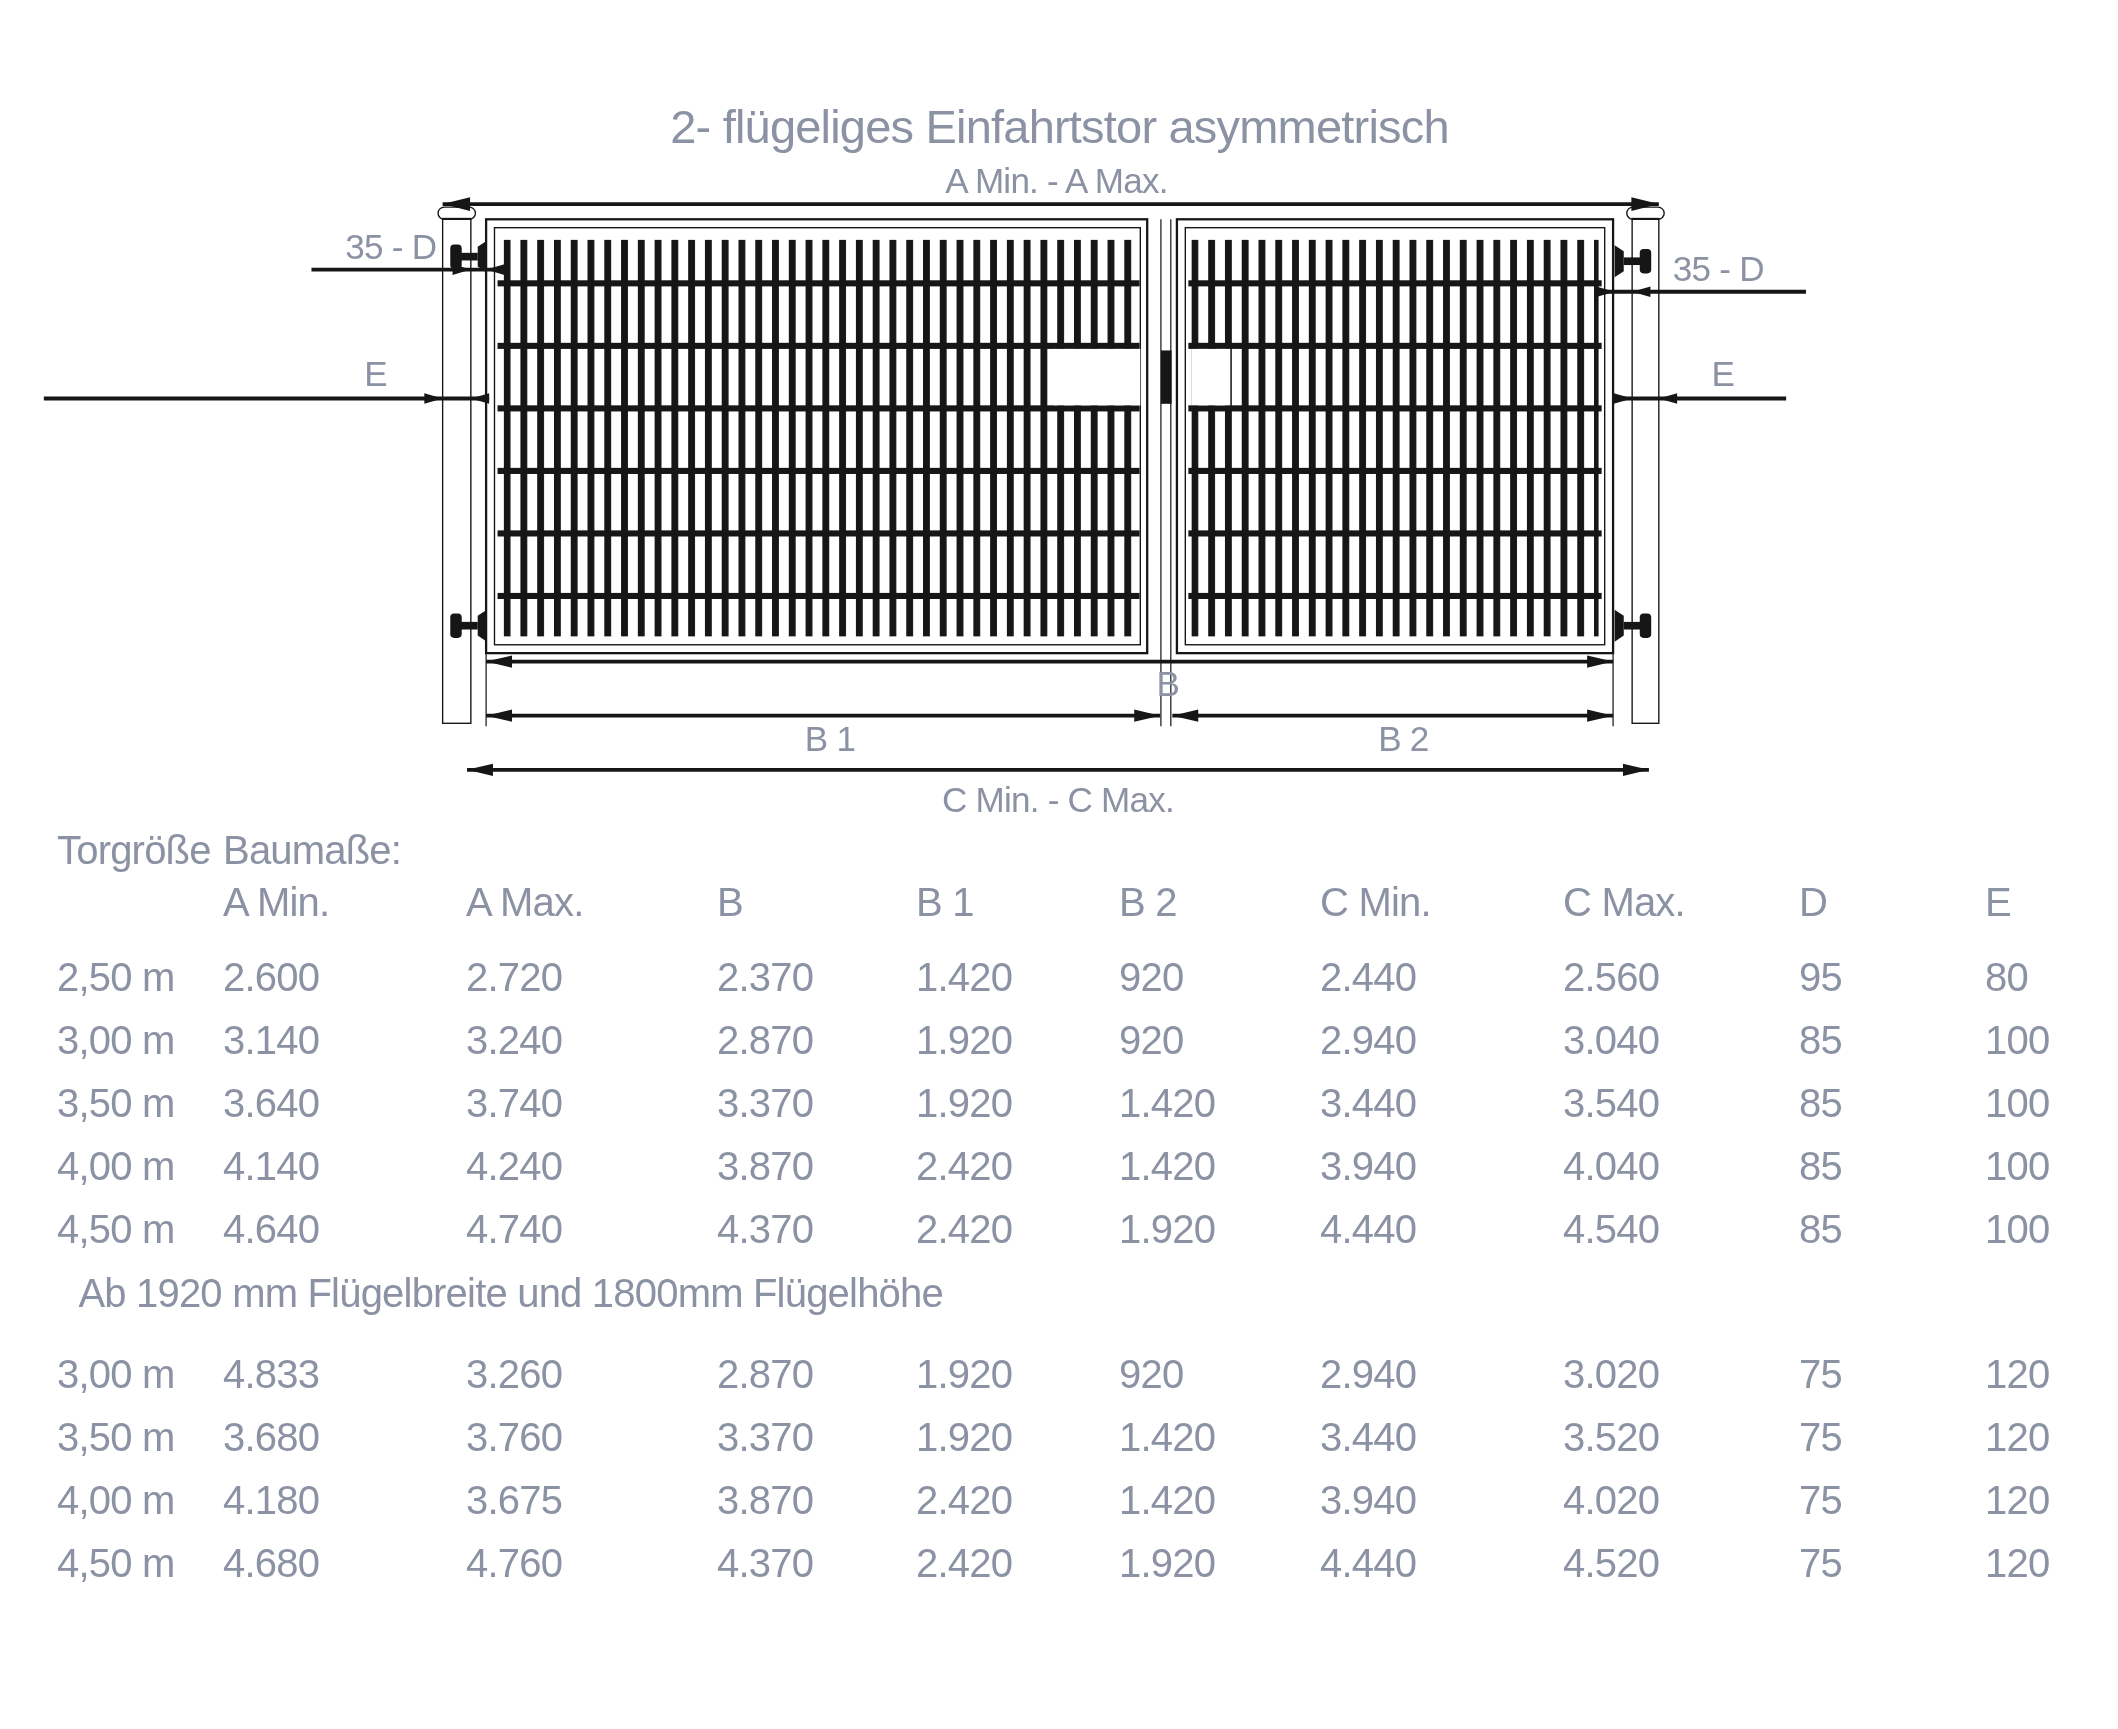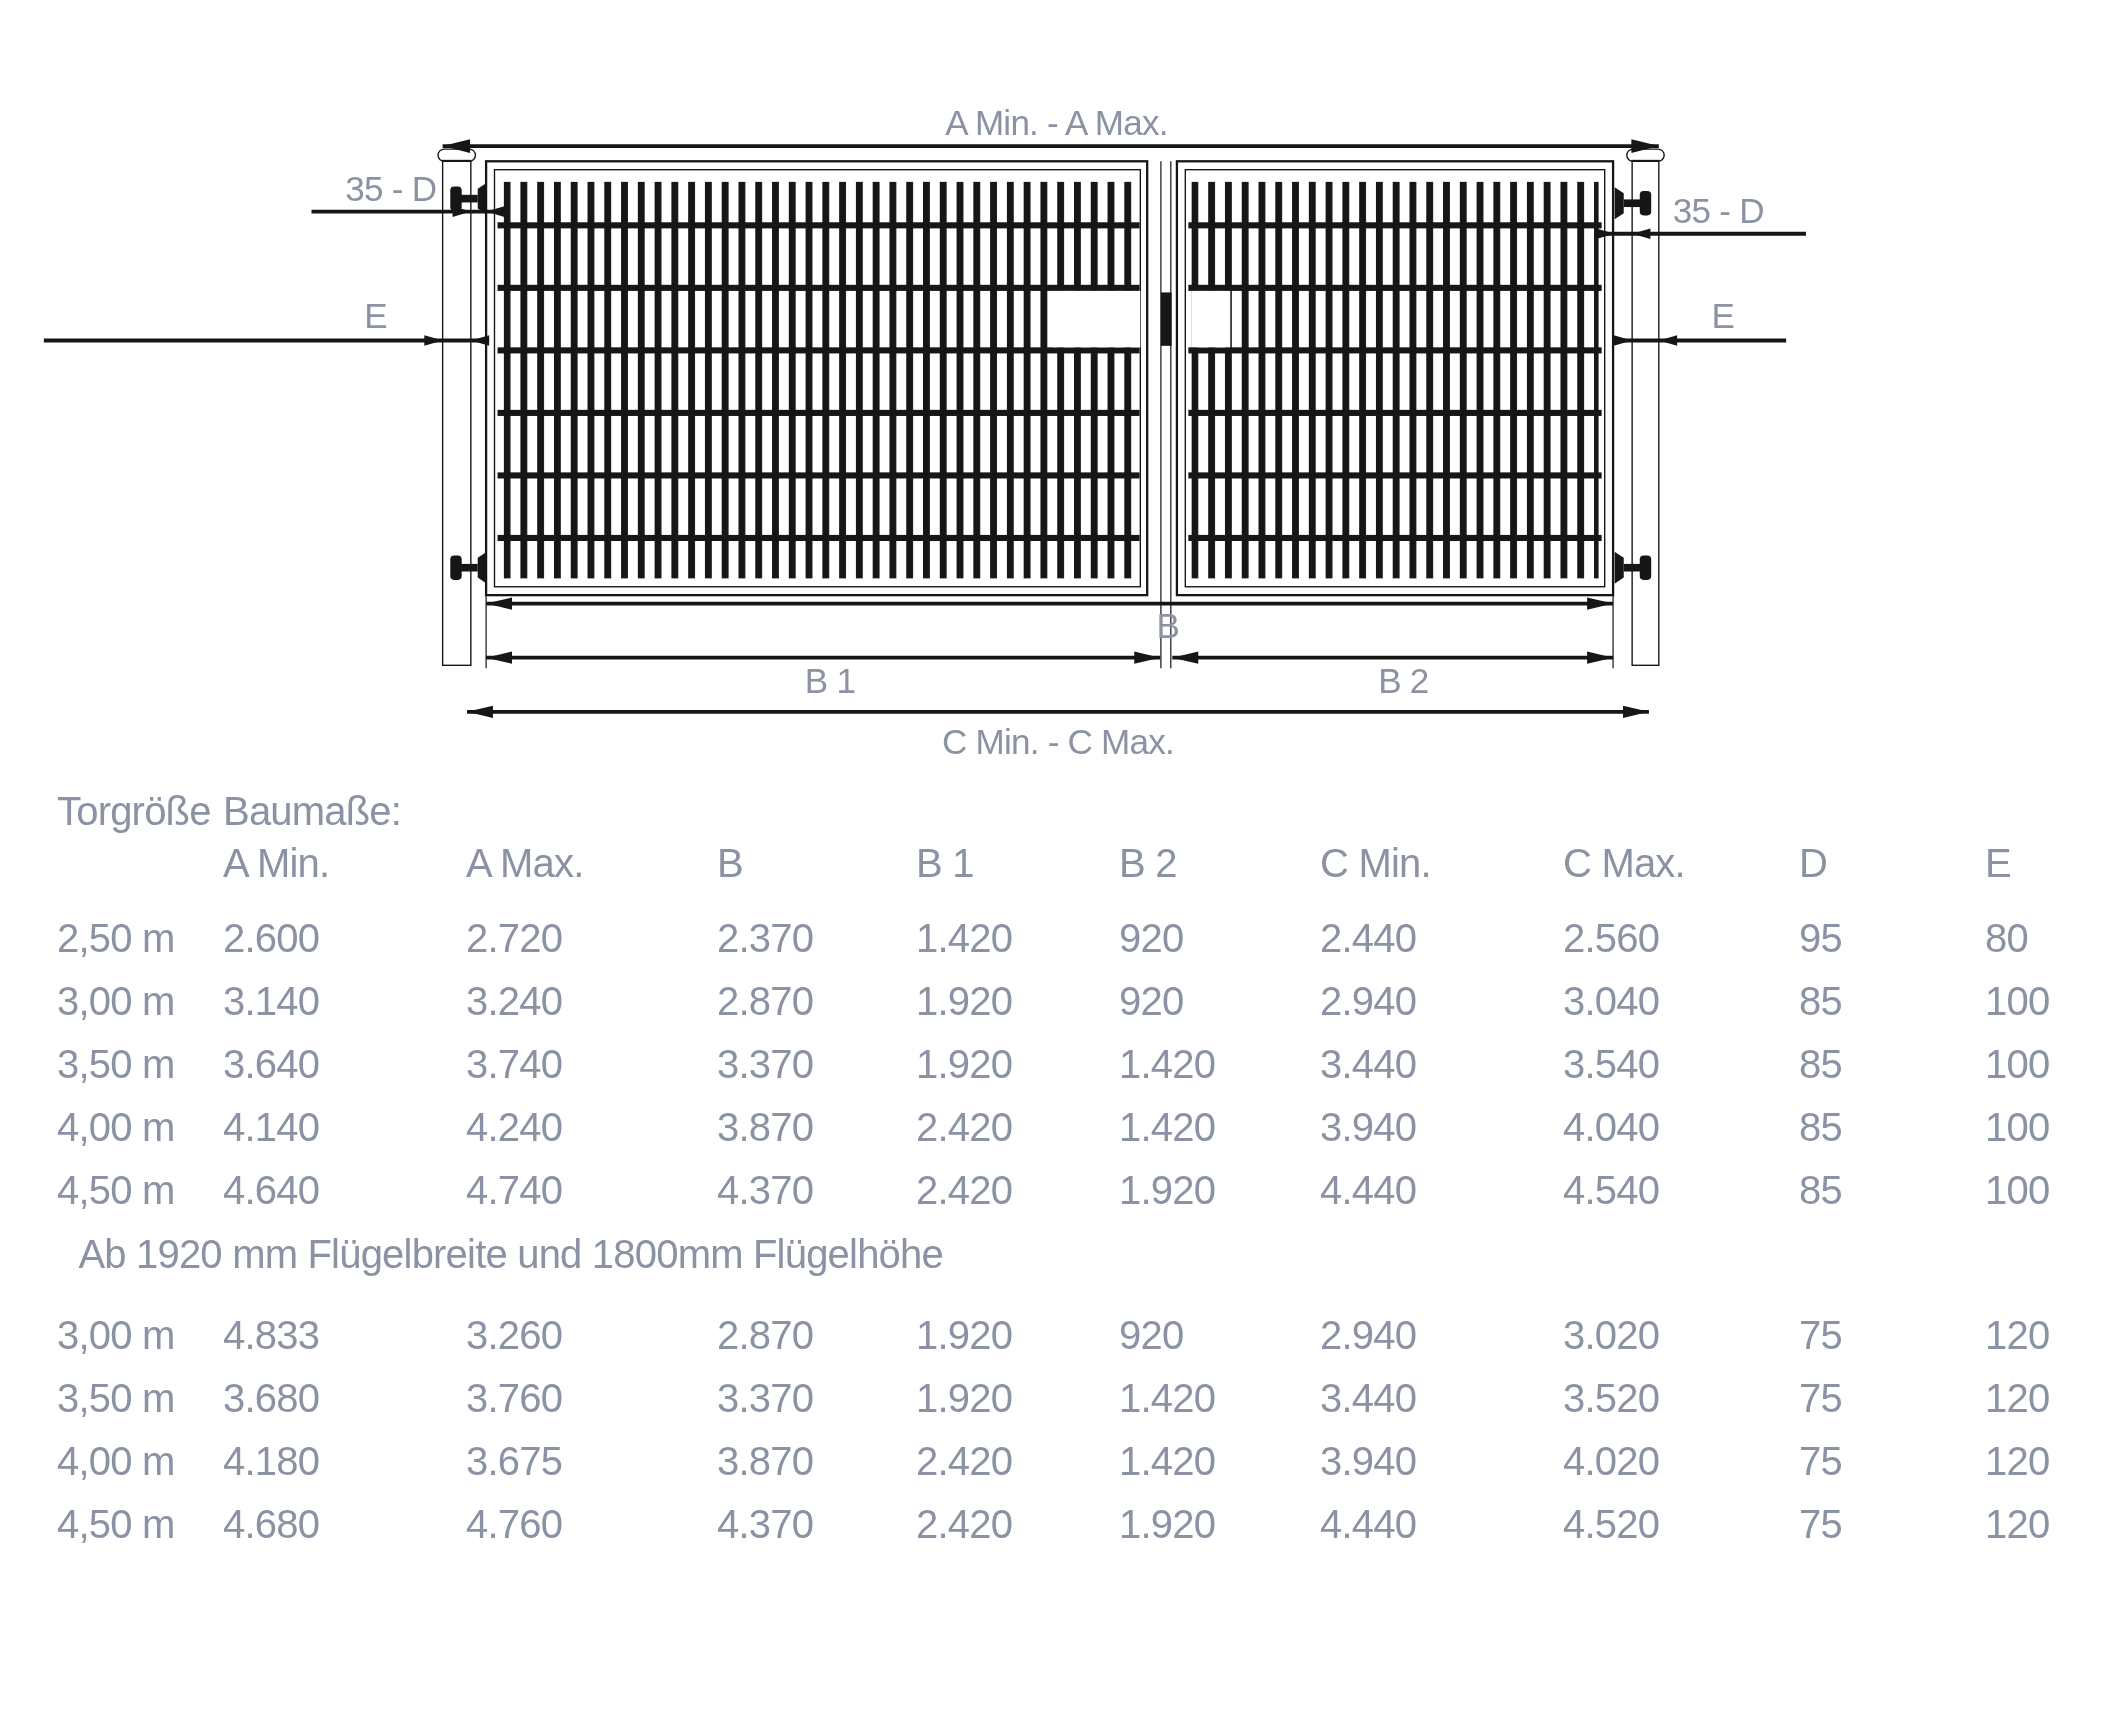--- a/index.html
+++ b/index.html
@@ -12,34 +12,35 @@
   .diagram-wrap{}
   svg{display:block;}
   svg text{fill:#8a92a3;font-family:"Liberation Sans",sans-serif;font-size:46px;letter-spacing:-1px;}
   .dline{stroke:#161616;stroke-width:5;}
   .thin{stroke:#161616;stroke-width:1.6;fill:none;}
   .frame{stroke:#161616;stroke-width:3;fill:#ffffff;}
   .frame2{stroke:#161616;stroke-width:1.8;fill:none;}
   .blk{fill:#161616;}
   .wht{fill:#ffffff;}
 
-  .table{width:1774px;box-sizing:border-box;padding-left:57px;margin-top:20px;
+  .table{width:1774px;box-sizing:border-box;padding-left:57px;margin-top:1px;
          font-size:40px;letter-spacing:-0.8px;}
   .row{display:grid;grid-template-columns:166px 243px 251px 199px 203px 201px 243px 236px 186px 134px;
        align-items:center;}
   .group-row{height:44px;}
   .header-row{height:40px;margin-top:7.6px;margin-bottom:26px;}
   .data-row{height:63px;}
   .cell{white-space:nowrap;}
   .note{margin-top:10.7px;margin-bottom:27.5px;margin-left:21.4px;height:44px;line-height:44px;white-space:nowrap;}
 </style>
 </head>
 <body>
 
 <div class="titles">
+  <div>2- flügeliges Einfahrtstor asymmetrisch</div>
 </div>
 
 <div class="diagram-wrap">
 <svg width="2119" height="671" viewBox="0 330 2778 880">
   <defs>
     <pattern id="bars" width="22" height="8" patternUnits="userSpaceOnUse">
       <rect x="0" y="0" width="9" height="8" fill="#161616"></rect>
     </pattern>
   </defs>
 

